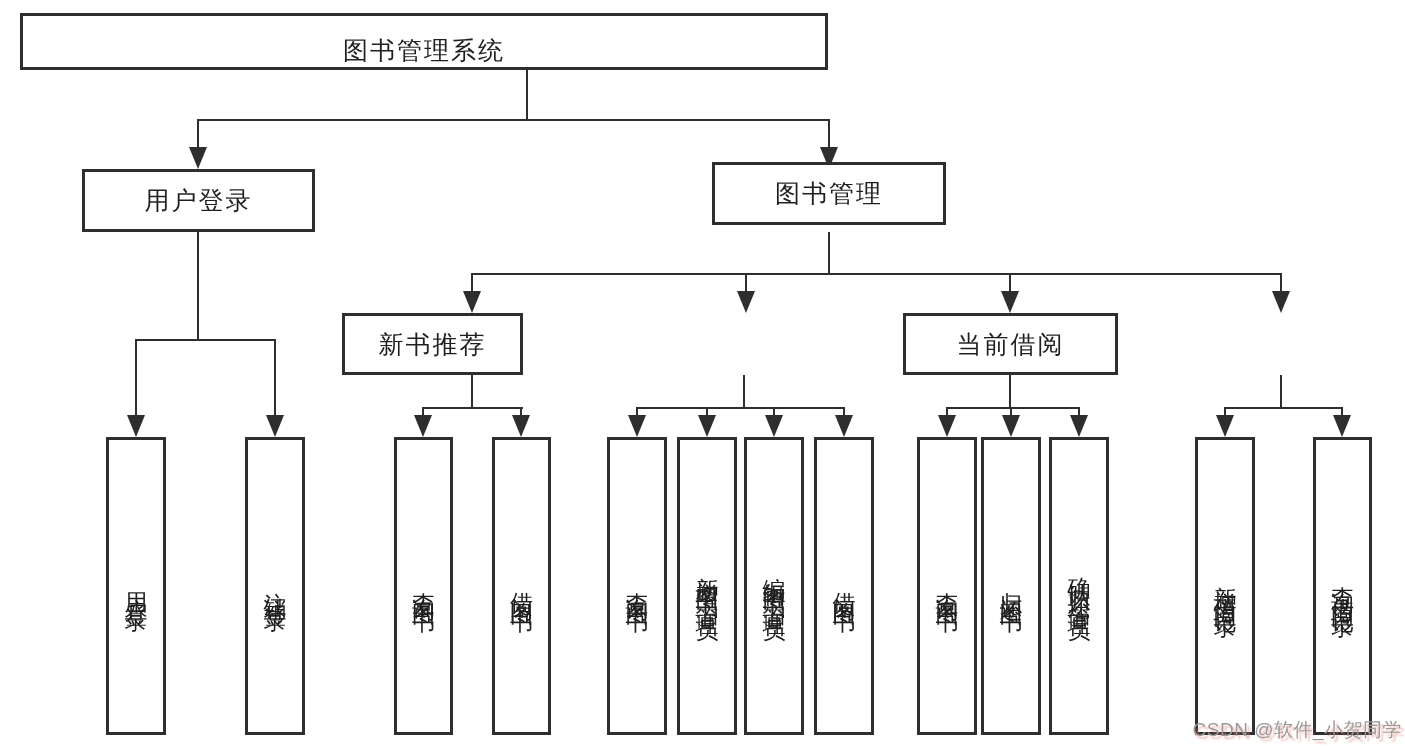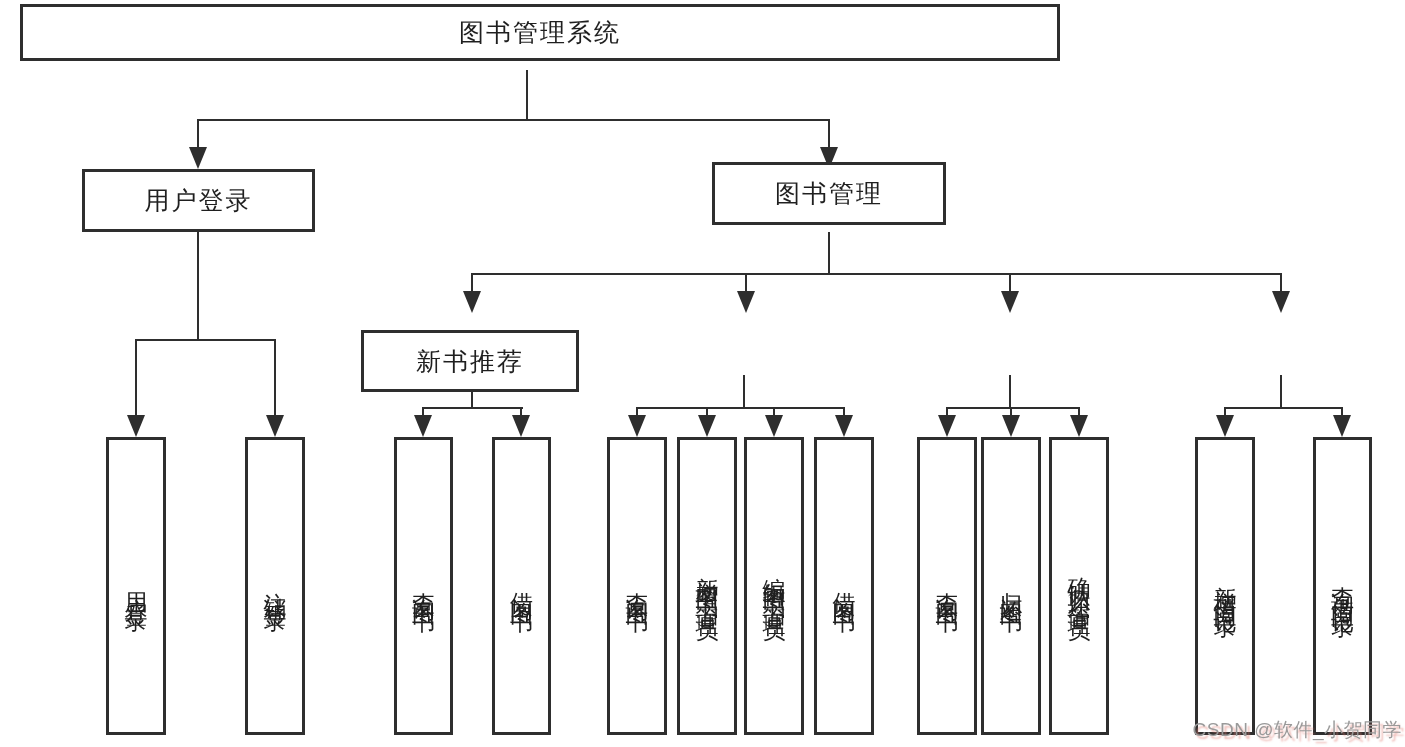--- a/index.html
+++ b/index.html
@@ -105,56 +105,59 @@
     <div class="line" style="left: 946px; top: 407px; width: 2px; height: 8px;"></div>
     <div class="arrowhead" style="left: 938px; top: 415px;"></div>
     <div class="line" style="left: 1010px; top: 407px; width: 2px; height: 8px;"></div>
     <div class="arrowhead" style="left: 1002px; top: 415px;"></div>
     <div class="line" style="left: 1078px; top: 407px; width: 2px; height: 8px;"></div>
     <div class="arrowhead" style="left: 1070px; top: 415px;"></div>
     <div class="line" style="left: 1224px; top: 407px; width: 2px; height: 8px;"></div>
     <div class="arrowhead" style="left: 1216px; top: 415px;"></div>
     <div class="line" style="left: 1341px; top: 407px; width: 2px; height: 8px;"></div>
     <div class="arrowhead" style="left: 1333px; top: 415px;"></div>
-    <div class="node h" style="left: 20px; top: 4px; width: 1040px; height: 57px;">
+    <div class="node h" style="left: 20px; top: 13px; width: 808px; height: 57px; align-items: flex-end;">
       <span class="htext">图书管理系统</span>
     </div>
     <div class="node h" style="left: 82px; top: 169px; width: 233px; height: 63px;">
       <span class="htext">用户登录</span>
     </div>
     <div class="node v" style="left: 106px; top: 437px; width: 60px; height: 298px;">
       <span class="vtext">用户登录</span>
     </div>
     <div class="node v" style="left: 245px; top: 437px; width: 60px; height: 298px;">
       <span class="vtext">注销登录</span>
     </div>
     <div class="node h" style="left: 712px; top: 162px; width: 234px; height: 63px;">
       <span class="htext">图书管理</span>
     </div>
-    <div class="node h" style="left: 361px; top: 313px; width: 218px; height: 62px; margin-top: 17px;">
+    <div class="node h" style="left: 342px; top: 313px; width: 181px; height: 62px;">
       <span class="htext">新书推荐</span>
     </div>
     <div class="node v" style="left: 394px; top: 437px; width: 59px; height: 298px;">
       <span class="vtext">查询图书</span>
     </div>
     <div class="node v" style="left: 492px; top: 437px; width: 59px; height: 298px;">
       <span class="vtext">借阅图书</span>
     </div>
     <div class="node v" style="left: 607px; top: 437px; width: 60px; height: 298px;">
       <span class="vtext">查询图书</span>
     </div>
     <div class="node v" style="left: 677px; top: 437px; width: 60px; height: 298px;">
       <span class="vtext">新增图书（管理员）</span>
     </div>
     <div class="node v" style="left: 744px; top: 437px; width: 60px; height: 298px;">
       <span class="vtext">编辑图书（管理员）</span>
     </div>
     <div class="node v" style="left: 814px; top: 437px; width: 60px; height: 298px;">
       <span class="vtext">借阅图书</span>
     </div>
+    <div class="node h" style="left: 903px; top: 313px; width: 215px; height: 62px;">
+      <span class="htext">当前借阅</span>
+    </div>
     <div class="node v" style="left: 917px; top: 437px; width: 60px; height: 298px;">
       <span class="vtext">查询图书</span>
     </div>
     <div class="node v" style="left: 981px; top: 437px; width: 60px; height: 298px;">
       <span class="vtext">归还图书</span>
     </div>
     <div class="node v" style="left: 1049px; top: 437px; width: 60px; height: 298px;">
       <span class="vtext">确认归还（管理员）</span>
     </div>
     <div class="node v" style="left: 1195px; top: 437px; width: 60px; height: 298px;">

